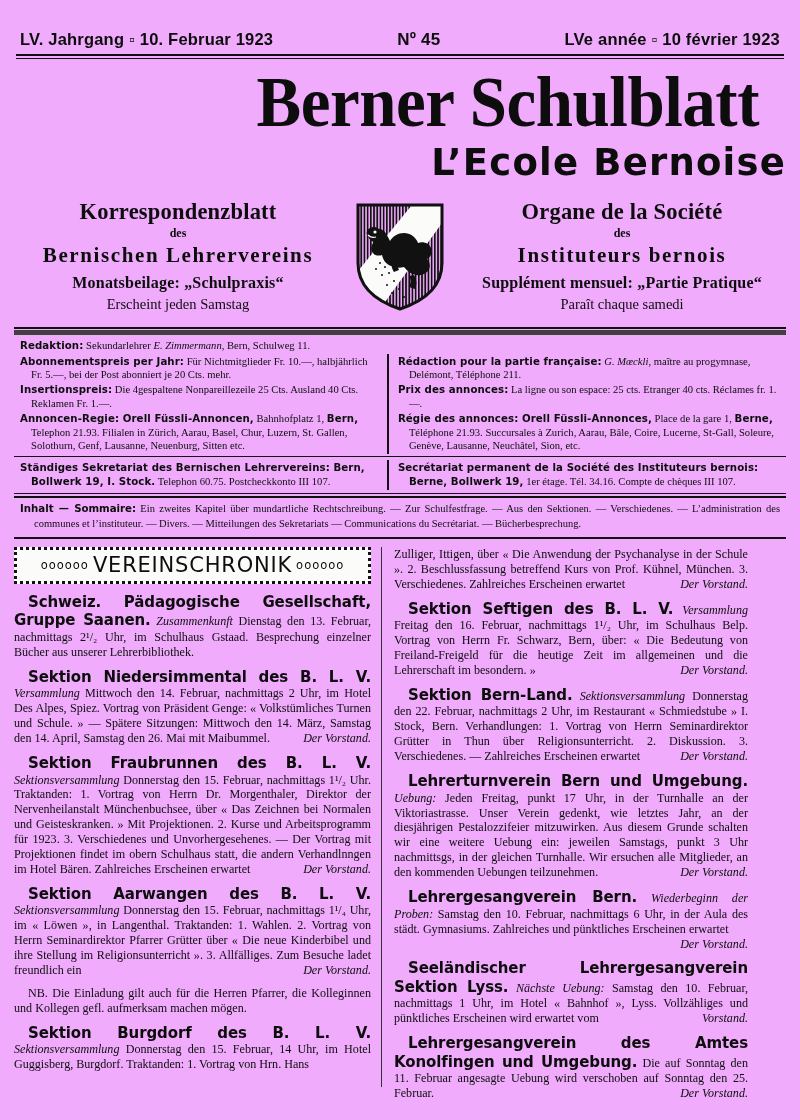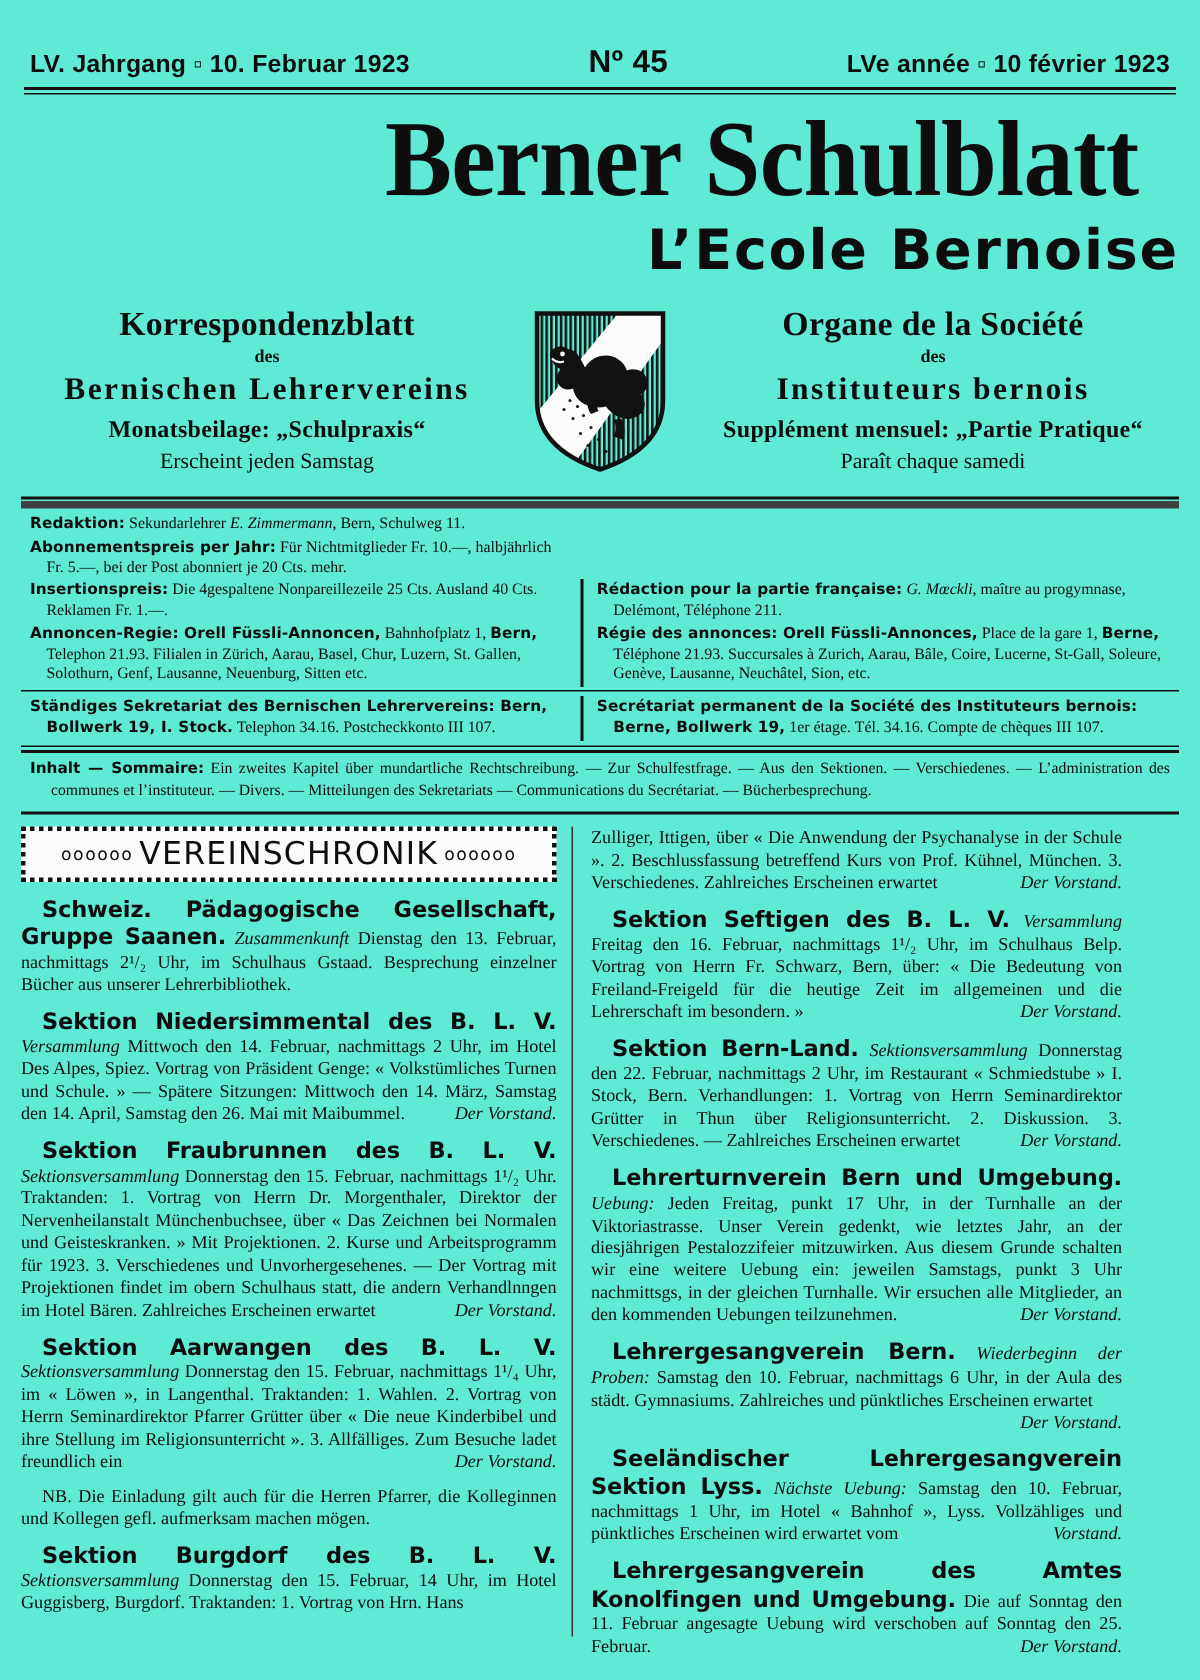--- a/index.html
+++ b/index.html
@@ -14,35 +14,35 @@
     color: #0d0d0d;
     overflow: hidden;
     position: relative;
   }
   .page {
     width: 800px;
     height: 1120px;
     box-sizing: border-box;
     padding: 0 14px;
     position: relative;
-    background: #5eead4;
+    background: #f0abfc;
   }
 
   
   .dateline {
     display: flex;
     justify-content: space-between;
     align-items: baseline;
     padding: 30px 6px 4px 6px;
     font-family: "Liberation Sans", "DejaVu Sans", sans-serif;
     font-size: 16.5px;
     font-weight: bold;
     letter-spacing: .2px;
   }
-  .dateline .issue { font-size: 21px; }
+  .dateline .issue { font-size: 17px; }
   .rule-double {
     border-top: 2.4px solid #111;
     border-bottom: 1.1px solid #111;
     height: 2px;
     margin: 0 2px 0 2px;
   }
 
   
   .masthead {
     text-align: right;
@@ -300,27 +300,28 @@
   <div class="infobox">
     <div class="infobox-inner">
       <div class="ib-col left">
         <div class="ib-entry"><b>Redaktion:</b><span> Sekundarlehrer </span><i>E. Zimmermann</i><span>, Bern, Schulweg 11.</span></div>
         <div class="ib-entry"><b>Abonnementspreis per Jahr:</b><span> Für Nichtmitglieder Fr. 10.—, halbjährlich Fr. 5.—, bei der Post abonniert je 20 Cts. mehr.</span></div>
         <div class="ib-entry"><b>Insertionspreis:</b><span> Die 4gespaltene Nonpareillezeile 25 Cts. Ausland 40 Cts. Reklamen Fr. 1.—.</span></div>
         <div class="ib-entry"><b>Annoncen-Regie: Orell Füssli-Annoncen,</b><span> Bahnhofplatz 1, </span><b>Bern,</b><span> Telephon 21.93. Filialen in Zürich, Aarau, Basel, Chur, Luzern, St. Gallen, Solothurn, Genf, Lausanne, Neuenburg, Sitten etc.</span></div>
       </div>
       <div class="ib-col right">
         <div class="ib-entry"><b>Rédaction pour la partie française:</b><span> </span><i>G. Mœckli</i><span>, maître au progymnase, Delémont, Téléphone 211.</span></div>
+        <div class="ib-entry"><b>Prix des annonces:</b><span> La ligne ou son espace: 25 cts. Etranger 40 cts. Réclames fr. 1.—.</span></div>
         <div class="ib-entry"><b>Régie des annonces: Orell Füssli-Annonces,</b><span> Place de la gare 1, </span><b>Berne,</b><span> Téléphone 21.93. Succursales à Zurich, Aarau, Bâle, Coire, Lucerne, St-Gall, Soleure, Genève, Lausanne, Neuchâtel, Sion, etc.</span></div>
       </div>
     </div>
 
     <div class="secbox">
       <div class="ib-col left">
-        <div class="ib-entry"><b>Ständiges Sekretariat des Bernischen Lehrervereins: Bern, Bollwerk 19, I. Stock.</b><span> Telephon 34.16. Postcheckkonto III 107.</span></div>
+        <div class="ib-entry"><b>Ständiges Sekretariat des Bernischen Lehrervereins: Bern, Bollwerk 19, I. Stock.</b><span> Telephon 60.75. Postcheckkonto III 107.</span></div>
       </div>
       <div class="ib-col right">
         <div class="ib-entry"><b>Secrétariat permanent de la Société des Instituteurs bernois: Berne, Bollwerk 19,</b><span> 1er étage. Tél. 34.16. Compte de chèques III 107.</span></div>
       </div>
     </div>
   </div>
 
   <div class="contents-wrap">
     <div class="contents">
       <b>Inhalt — Sommaire:</b><span> Ein zweites Kapitel über mundartliche Rechtschreibung. — Zur Schulfestfrage. — Aus den Sektionen. — Verschiedenes. — L’administration des communes et l’instituteur. — Divers. — Mitteilungen des Sekretariats — Communications du Secrétariat. — Bücherbesprechung.</span>

